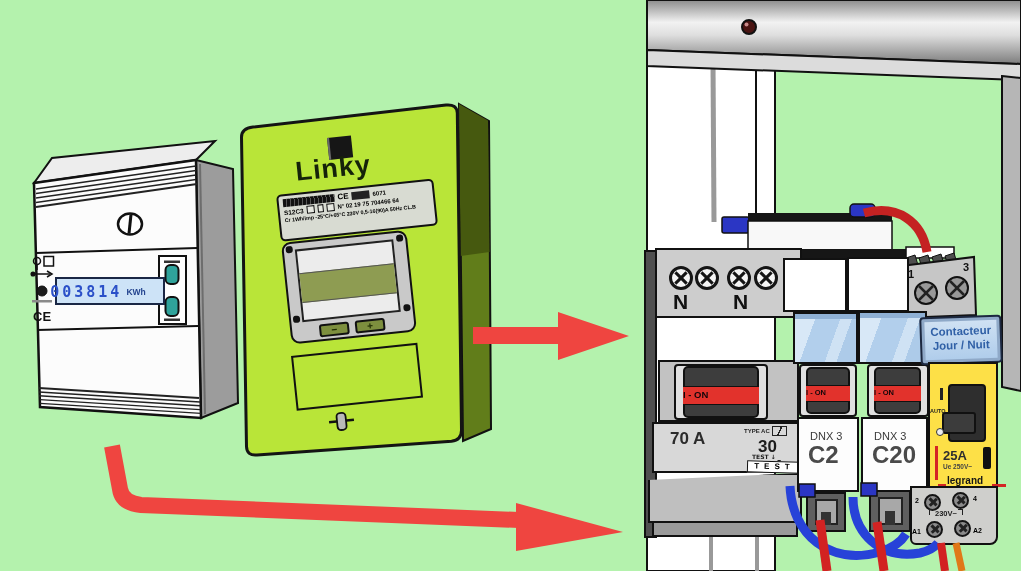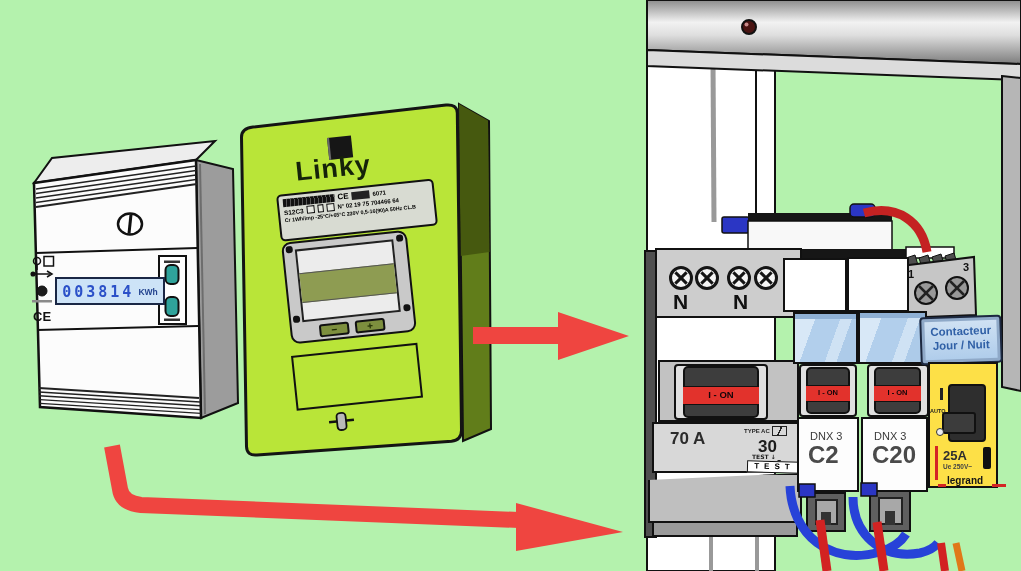--- a/index.html
+++ b/index.html
@@ -15,21 +15,21 @@
   .screw{position:absolute;border-radius:50%;background:#f4f4f4;border:3px solid #141414;box-sizing:border-box}
   .screw::before,.screw::after{content:"";position:absolute;left:50%;top:6%;width:3px;height:88%;background:#141414;transform:translateX(-50%) rotate(45deg)}
   .screw::after{transform:translateX(-50%) rotate(-45deg)}
   .screw-dark{position:absolute;border-radius:50%;background:#8b8b8b;border:2px solid #141414;box-sizing:border-box}
   .screw-dark::before,.screw-dark::after{content:"";position:absolute;left:50%;top:10%;width:2.5px;height:80%;background:#222;transform:translateX(-50%) rotate(45deg)}
   .screw-dark::after{transform:translateX(-50%) rotate(-45deg)}
   
   .bluewin{background:linear-gradient(110deg,#d8e8f7 0 28%,#b2cfec 28% 60%,#cfe2f4 60% 75%,#adcbe9 75%);border:2px solid #111;box-shadow:inset 0 5px 0 #8fb0d4;box-sizing:border-box}
   .flange{background:#e0e0e0;border:2px solid #111;border-radius:4px;box-sizing:border-box}
   .toggle{background:#3d3d3d;border:2px solid #111;border-radius:5px;box-sizing:border-box}
-  .redband{position:absolute;left:-2px;right:-2px;background:#e2322c;border-top:1.5px solid #111;border-bottom:1.5px solid #111;color:#14060a;text-align:center;font-weight:bold}
+  .redband{position:absolute;left:-2px;right:-2px;background:#e2322c;border-top:1.5px solid #111;border-bottom:1.5px solid #111;color:#14060a;font-weight:bold}
   .whitebody{background:#fdfdfd;border:2px solid #111;box-sizing:border-box}
   .termblock{background:#5f5f5f;border:2px solid #111;box-sizing:border-box}
   .terminner{position:absolute;background:#a8a8a8;border:2px solid #222;box-sizing:border-box}
   .termnotch{position:absolute;background:#333}
   .lbl-blue{color:#3060a6;font-weight:bold;text-align:center;line-height:1.25}
   
   .linkyrot{transform-origin:0 0;transform:rotate(-6deg)}
   .platebox{background:#d8dbd2;border:2px solid #111;border-radius:5px;box-sizing:border-box;padding:2px 4px;display:flex;flex-direction:column;gap:1px}
   .platerow{display:flex;align-items:center;gap:3px;white-space:nowrap}
   .ticon{display:inline-block;width:8px;height:8px;border:1.2px solid #111;background:#e6e8e0;box-sizing:border-box}
@@ -142,21 +142,21 @@
     <polygon points="459,104 489,121 491,429 463,441" fill="#617d1a" stroke="#111" stroke-width="2"></polygon>
     <polygon points="459,104 488,120.5 489.5,252 460.5,256" fill="#46590f"></polygon>
     <path d="M 253 127 L 446 105 Q 457 104 457.3 113 L 461.5 430 Q 461.7 440 451.5 441.3 L 257 455 Q 246.8 456 246.5 446.5 L 241.5 137.5 Q 241.3 128.3 253 127 Z" fill="#b9e538" stroke="#141414" stroke-width="3"></path>
     <g transform="rotate(-6 341 421)">
       <line x1="329" y1="421" x2="354" y2="421" stroke="#111" stroke-width="2.5"></line>
       <rect x="337" y="413" width="9" height="17" rx="3.5" fill="#b9b9b9" stroke="#111" stroke-width="1.8"></rect>
     </g>
   </g>
 </svg>
 
-<div class="comp" style="left:58px;top:281px;width:104px;height:22px;display:flex;align-items:center;justify-content:center">
+<div class="comp" style="left:46px;top:281px;width:104px;height:22px;display:flex;align-items:center;justify-content:center">
   <span style="font-family:'DejaVu Sans Mono',monospace;font-weight:bold;font-size:15px;color:#2b50c8;letter-spacing:3px">003814</span>
   <span style="font-size:8.5px;font-weight:bold;color:#24448f;margin-left:4px">KWh</span>
 </div>
 <div class="comp b" style="left:33px;top:309px;font-size:13px;color:#111">CE</div>
 
 <div class="comp linkyrot" style="left:327px;top:138px;width:24px;height:22px;background:#161616;border-left:2px solid #6a6a6a"></div>
 <div class="comp linkyrot b" style="left:294px;top:157px;width:130px;font-size:27px;letter-spacing:1px;color:#15220a">Linky</div>
 
 <div class="comp linkyrot platebox" style="left:276px;top:195px;width:158px;height:47px">
   <div class="platerow">
@@ -271,20 +271,31 @@
   <div class="abs" style="left:6px;top:64px;width:8px;height:8px;border-radius:50%;border:1.5px solid #333;background:#eee;box-sizing:border-box"></div>
   <div class="redmark" style="left:5px;top:82px;width:2.5px;height:34px"></div>
   <span class="abs b" style="left:13px;top:84px;font-size:13px;color:#2e2e2e">25A</span>
   <span class="abs b" style="left:13px;top:99px;font-size:6.5px;color:#444">Ue 250V~</span>
   <div class="abs" style="left:53px;top:83px;width:8px;height:22px;background:#111;border-radius:2px"></div>
   <div class="redmark" style="left:8px;top:120px;width:8px;height:2.5px"></div>
   <span class="abs b" style="left:17px;top:111px;font-size:10px;color:#161616">legrand</span>
   <div class="redmark" style="left:62px;top:120px;width:14px;height:2.5px"></div>
 </div>
 
+<div class="comp" style="left:910px;top:486px;width:88px;height:59px;background:#cfcfcc;border:2px solid #111;border-radius:0 0 8px 6px">
+  <div class="screw-dark" style="left:12px;top:6px;width:17px;height:17px"></div>
+  <div class="screw-dark" style="left:40px;top:4px;width:17px;height:17px"></div>
+  <div class="screw-dark" style="left:14px;top:33px;width:17px;height:17px"></div>
+  <div class="screw-dark" style="left:42px;top:32px;width:17px;height:17px"></div>
+  <span class="abs b" style="left:3px;top:9px;font-size:7px">2</span>
+  <span class="abs b" style="left:61px;top:7px;font-size:7px">4</span>
+  <span class="abs b coil" style="left:17px;top:21px;font-size:7.5px;color:#222"><span>230V~</span></span>
+  <span class="abs b" style="left:0px;top:40px;font-size:7px">A1</span>
+  <span class="abs b" style="left:61px;top:39px;font-size:7px">A2</span>
+</div>
 
 <svg id="overlay" width="1021" height="571" viewBox="0 0 1021 571">
 
   <path d="M 864 213 C 898 204, 922 222, 927 252" fill="none" stroke="#c42222" stroke-width="9"></path>
 
   <rect x="799" y="484" width="16" height="13" fill="#2b36c4" stroke="#111" stroke-width="1.5"></rect>
   <rect x="861" y="483" width="16" height="13" fill="#2b36c4" stroke="#111" stroke-width="1.5"></rect>
   <path d="M 790 486 C 792 535, 830 566, 880 552 C 893 548 901 542 906 534" fill="none" stroke="#2742d8" stroke-width="9"></path>
   <path d="M 853 497 C 853 533, 880 560, 920 553 C 929 551 934 548 938 543" fill="none" stroke="#2742d8" stroke-width="9"></path>
   <path d="M 820 520 L 827 571" stroke="#d22222" stroke-width="9"></path>

